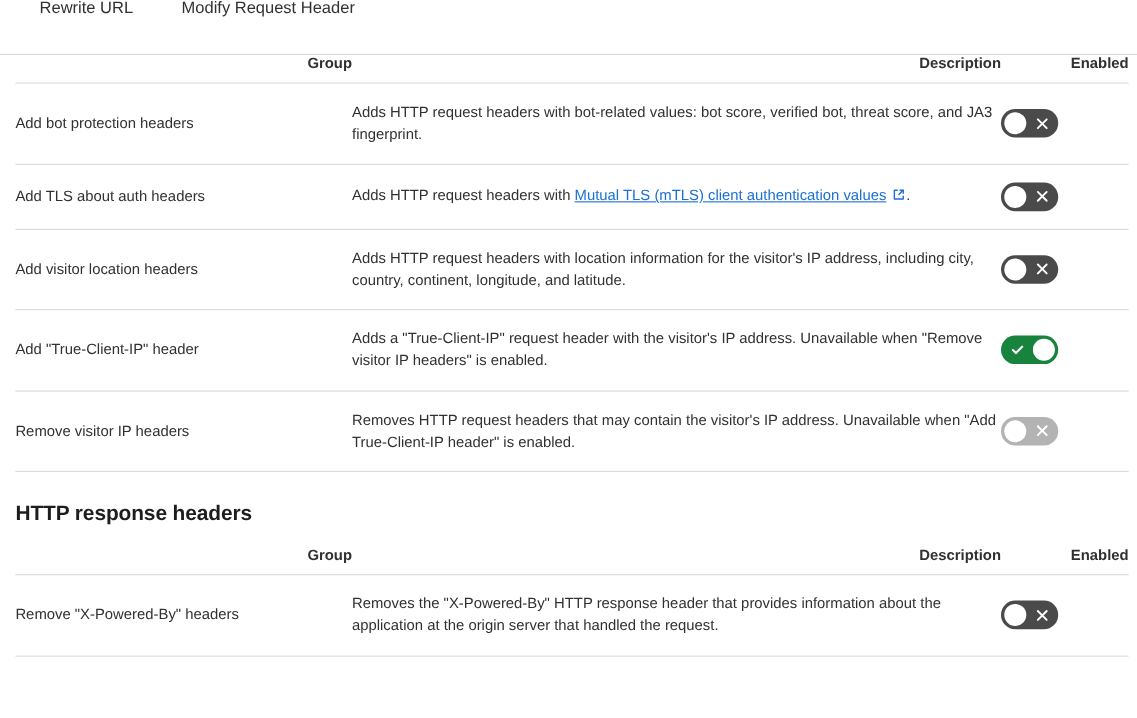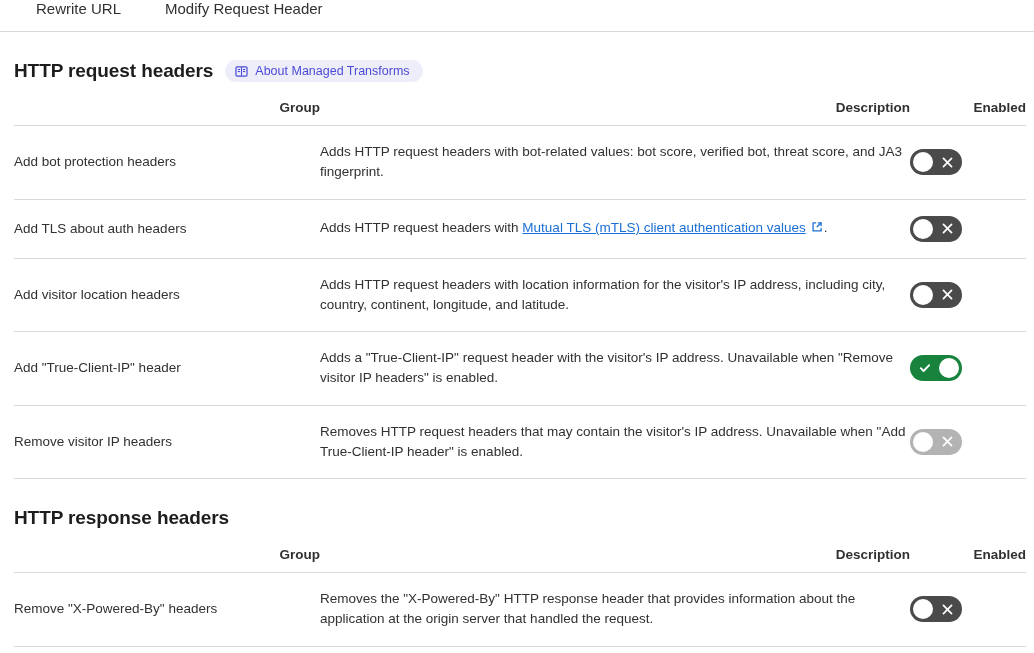--- a/index.html
+++ b/index.html
@@ -11,22 +11,22 @@
     background: #ffffff;
     font-family: "Liberation Sans", sans-serif;
     color: #313131;
     overflow: hidden;
   }
 
   
   .tabbar {
     position: relative;
     display: flex;
-    align-items: flex-end;
-    height: 32px;
+    align-items: flex-start;
+    height: 50px;
     padding: 0 0 0 14px;
     border-bottom: 1px solid #d9d9d9;
   }
   .tab {
     position: relative;
     font-size: 15px;
     color: #313131;
     line-height: 1;
     padding: 0 22px 15px 22px;
     cursor: pointer;
@@ -152,146 +152,130 @@
 <div class="tabbar" id="tabbar">
   <div class="tab"><span>Rewrite URL</span></div>
 
   <div class="tab"><span>Modify Request Header</span></div>
 
 
 </div>
 
 <div id="sections-root">
   <div class="section">
+    <table class="mt">
+      <thead>
+        <tr>
+          <th class="c-group">Group</th>
+          <th class="c-desc">Description</th>
+          <th class="c-en">Enabled</th>
+        </tr>
+      </thead>
+      <tbody>
+  <tr>
+    <td class="c-group">Add bot protection headers</td>
+    <td class="c-desc">Adds HTTP request headers with bot-related values: bot score, verified bot, threat score, and JA3 fingerprint.</td>
+    <td class="c-en">
+      <span class="switch">
+        <span class="mark">
+                  <svg width="11" height="11" viewBox="0 0 12 12" aria-hidden="true">
+                    <line x1="1.6" y1="1.6" x2="10.4" y2="10.4" stroke="#ffffff" stroke-width="1.9" stroke-linecap="round"></line>
+                    <line x1="10.4" y1="1.6" x2="1.6" y2="10.4" stroke="#ffffff" stroke-width="1.9" stroke-linecap="round"></line>
+                  </svg>
+                </span>
+        <span class="knob"></span>
+      </span>
+    </td>
+  </tr>
+
+  <tr>
+    <td class="c-group">Add TLS about auth headers</td>
+    <td class="c-desc">Adds HTTP request headers with <span class="desc-link">Mutual TLS (mTLS) client authentication values</span><span><svg class="ext-icon" width="12" height="12" viewBox="0 0 14 14" aria-hidden="true">
+                  <path d="M5.4 2.2H2.4v9.4h9.4V8.6" fill="none" stroke="#1a6fd4" stroke-width="1.5" stroke-linecap="round" stroke-linejoin="round"></path>
+                  <line x1="7.2" y1="6.8" x2="11.6" y2="2.4" stroke="#1a6fd4" stroke-width="1.5" stroke-linecap="round"></line>
+                  <polyline points="8.5,2.2 11.8,2.2 11.8,5.5" fill="none" stroke="#1a6fd4" stroke-width="1.5" stroke-linecap="round" stroke-linejoin="round"></polyline>
+                </svg></span>.</td>
+    <td class="c-en">
+      <span class="switch">
+        <span class="mark">
+                  <svg width="11" height="11" viewBox="0 0 12 12" aria-hidden="true">
+                    <line x1="1.6" y1="1.6" x2="10.4" y2="10.4" stroke="#ffffff" stroke-width="1.9" stroke-linecap="round"></line>
+                    <line x1="10.4" y1="1.6" x2="1.6" y2="10.4" stroke="#ffffff" stroke-width="1.9" stroke-linecap="round"></line>
+                  </svg>
+                </span>
+        <span class="knob"></span>
+      </span>
+    </td>
+  </tr>
+
+  <tr>
+    <td class="c-group">Add visitor location headers</td>
+    <td class="c-desc">Adds HTTP request headers with location information for the visitor's IP address, including city, country, continent, longitude, and latitude.</td>
+    <td class="c-en">
+      <span class="switch">
+        <span class="mark">
+                  <svg width="11" height="11" viewBox="0 0 12 12" aria-hidden="true">
+                    <line x1="1.6" y1="1.6" x2="10.4" y2="10.4" stroke="#ffffff" stroke-width="1.9" stroke-linecap="round"></line>
+                    <line x1="10.4" y1="1.6" x2="1.6" y2="10.4" stroke="#ffffff" stroke-width="1.9" stroke-linecap="round"></line>
+                  </svg>
+                </span>
+        <span class="knob"></span>
+      </span>
+    </td>
+  </tr>
+
+  <tr>
+    <td class="c-group">Add "True-Client-IP" header</td>
+    <td class="c-desc">Adds a "True-Client-IP" request header with the visitor's IP address. Unavailable when "Remove visitor IP headers" is enabled.</td>
+    <td class="c-en">
+      <span class="switch on">
+        <span class="mark">
+                  <svg width="12" height="12" viewBox="0 0 12 12" aria-hidden="true">
+                    <polyline points="1.8,6.2 4.6,9 10.2,3.2" fill="none" stroke="#ffffff" stroke-width="1.9" stroke-linecap="round" stroke-linejoin="round"></polyline>
+                  </svg>
+                </span>
+        <span class="knob"></span>
+      </span>
+    </td>
+  </tr>
+
+  <tr>
+    <td class="c-group">Remove visitor IP headers</td>
+    <td class="c-desc">Removes HTTP request headers that may contain the visitor's IP address. Unavailable when "Add True-Client-IP header" is enabled.</td>
+    <td class="c-en">
+      <span class="switch disabled">
+        <span class="mark">
+                  <svg width="11" height="11" viewBox="0 0 12 12" aria-hidden="true">
+                    <line x1="1.6" y1="1.6" x2="10.4" y2="10.4" stroke="#ffffff" stroke-width="1.9" stroke-linecap="round"></line>
+                    <line x1="10.4" y1="1.6" x2="1.6" y2="10.4" stroke="#ffffff" stroke-width="1.9" stroke-linecap="round"></line>
+                  </svg>
+                </span>
+        <span class="knob"></span>
+      </span>
+    </td>
+  </tr>
+</tbody>
+    </table>
+  </div>
+
+  <div class="section">
     <div class="section-head">
-      <div class="section-title">HTTP request headers</div>
-      <div class="about-badge">
-        <span>
-          <svg width="13" height="13" viewBox="0 0 16 16" fill="none">
-            <rect x="1.2" y="2.4" width="13.6" height="11.2" rx="1.4" stroke="#4b4bd6" stroke-width="1.5"></rect>
-            <line x1="8" y1="2.8" x2="8" y2="13.2" stroke="#4b4bd6" stroke-width="1.4"></line>
-            <line x1="3.4" y1="5.6" x2="6.2" y2="5.6" stroke="#4b4bd6" stroke-width="1.3"></line>
-            <line x1="3.4" y1="8.1" x2="6.2" y2="8.1" stroke="#4b4bd6" stroke-width="1.3"></line>
-            <line x1="9.8" y1="5.6" x2="12.6" y2="5.6" stroke="#4b4bd6" stroke-width="1.3"></line>
-            <line x1="9.8" y1="8.1" x2="12.6" y2="8.1" stroke="#4b4bd6" stroke-width="1.3"></line>
-          </svg>
-        </span>
-        <span>About Managed Transforms</span>
-      </div>
+      <div class="section-title">HTTP response headers</div>
+
     </div>
     <table class="mt">
       <thead>
         <tr>
           <th class="c-group">Group</th>
           <th class="c-desc">Description</th>
           <th class="c-en">Enabled</th>
         </tr>
       </thead>
       <tbody>
   <tr>
-    <td class="c-group">Add bot protection headers</td>
-    <td class="c-desc">Adds HTTP request headers with bot-related values: bot score, verified bot, threat score, and JA3 fingerprint.</td>
-    <td class="c-en">
-      <span class="switch">
-        <span class="mark">
-                  <svg width="11" height="11" viewBox="0 0 12 12" aria-hidden="true">
-                    <line x1="1.6" y1="1.6" x2="10.4" y2="10.4" stroke="#ffffff" stroke-width="1.9" stroke-linecap="round"></line>
-                    <line x1="10.4" y1="1.6" x2="1.6" y2="10.4" stroke="#ffffff" stroke-width="1.9" stroke-linecap="round"></line>
-                  </svg>
-                </span>
-        <span class="knob"></span>
-      </span>
-    </td>
-  </tr>
-
-  <tr>
-    <td class="c-group">Add TLS about auth headers</td>
-    <td class="c-desc">Adds HTTP request headers with <span class="desc-link">Mutual TLS (mTLS) client authentication values</span><span><svg class="ext-icon" width="12" height="12" viewBox="0 0 14 14" aria-hidden="true">
-                  <path d="M5.4 2.2H2.4v9.4h9.4V8.6" fill="none" stroke="#1a6fd4" stroke-width="1.5" stroke-linecap="round" stroke-linejoin="round"></path>
-                  <line x1="7.2" y1="6.8" x2="11.6" y2="2.4" stroke="#1a6fd4" stroke-width="1.5" stroke-linecap="round"></line>
-                  <polyline points="8.5,2.2 11.8,2.2 11.8,5.5" fill="none" stroke="#1a6fd4" stroke-width="1.5" stroke-linecap="round" stroke-linejoin="round"></polyline>
-                </svg></span>.</td>
-    <td class="c-en">
-      <span class="switch">
-        <span class="mark">
-                  <svg width="11" height="11" viewBox="0 0 12 12" aria-hidden="true">
-                    <line x1="1.6" y1="1.6" x2="10.4" y2="10.4" stroke="#ffffff" stroke-width="1.9" stroke-linecap="round"></line>
-                    <line x1="10.4" y1="1.6" x2="1.6" y2="10.4" stroke="#ffffff" stroke-width="1.9" stroke-linecap="round"></line>
-                  </svg>
-                </span>
-        <span class="knob"></span>
-      </span>
-    </td>
-  </tr>
-
-  <tr>
-    <td class="c-group">Add visitor location headers</td>
-    <td class="c-desc">Adds HTTP request headers with location information for the visitor's IP address, including city, country, continent, longitude, and latitude.</td>
-    <td class="c-en">
-      <span class="switch">
-        <span class="mark">
-                  <svg width="11" height="11" viewBox="0 0 12 12" aria-hidden="true">
-                    <line x1="1.6" y1="1.6" x2="10.4" y2="10.4" stroke="#ffffff" stroke-width="1.9" stroke-linecap="round"></line>
-                    <line x1="10.4" y1="1.6" x2="1.6" y2="10.4" stroke="#ffffff" stroke-width="1.9" stroke-linecap="round"></line>
-                  </svg>
-                </span>
-        <span class="knob"></span>
-      </span>
-    </td>
-  </tr>
-
-  <tr>
-    <td class="c-group">Add "True-Client-IP" header</td>
-    <td class="c-desc">Adds a "True-Client-IP" request header with the visitor's IP address. Unavailable when "Remove visitor IP headers" is enabled.</td>
-    <td class="c-en">
-      <span class="switch on">
-        <span class="mark">
-                  <svg width="12" height="12" viewBox="0 0 12 12" aria-hidden="true">
-                    <polyline points="1.8,6.2 4.6,9 10.2,3.2" fill="none" stroke="#ffffff" stroke-width="1.9" stroke-linecap="round" stroke-linejoin="round"></polyline>
-                  </svg>
-                </span>
-        <span class="knob"></span>
-      </span>
-    </td>
-  </tr>
-
-  <tr>
-    <td class="c-group">Remove visitor IP headers</td>
-    <td class="c-desc">Removes HTTP request headers that may contain the visitor's IP address. Unavailable when "Add True-Client-IP header" is enabled.</td>
-    <td class="c-en">
-      <span class="switch disabled">
-        <span class="mark">
-                  <svg width="11" height="11" viewBox="0 0 12 12" aria-hidden="true">
-                    <line x1="1.6" y1="1.6" x2="10.4" y2="10.4" stroke="#ffffff" stroke-width="1.9" stroke-linecap="round"></line>
-                    <line x1="10.4" y1="1.6" x2="1.6" y2="10.4" stroke="#ffffff" stroke-width="1.9" stroke-linecap="round"></line>
-                  </svg>
-                </span>
-        <span class="knob"></span>
-      </span>
-    </td>
-  </tr>
-</tbody>
-    </table>
-  </div>
-
-  <div class="section">
-    <div class="section-head">
-      <div class="section-title">HTTP response headers</div>
-
-    </div>
-    <table class="mt">
-      <thead>
-        <tr>
-          <th class="c-group">Group</th>
-          <th class="c-desc">Description</th>
-          <th class="c-en">Enabled</th>
-        </tr>
-      </thead>
-      <tbody>
-  <tr>
     <td class="c-group">Remove "X-Powered-By" headers</td>
     <td class="c-desc">Removes the "X-Powered-By" HTTP response header that provides information about the application at the origin server that handled the request.</td>
     <td class="c-en">
       <span class="switch">
         <span class="mark">
                   <svg width="11" height="11" viewBox="0 0 12 12" aria-hidden="true">
                     <line x1="1.6" y1="1.6" x2="10.4" y2="10.4" stroke="#ffffff" stroke-width="1.9" stroke-linecap="round"></line>
                     <line x1="10.4" y1="1.6" x2="1.6" y2="10.4" stroke="#ffffff" stroke-width="1.9" stroke-linecap="round"></line>
                   </svg>
                 </span>

